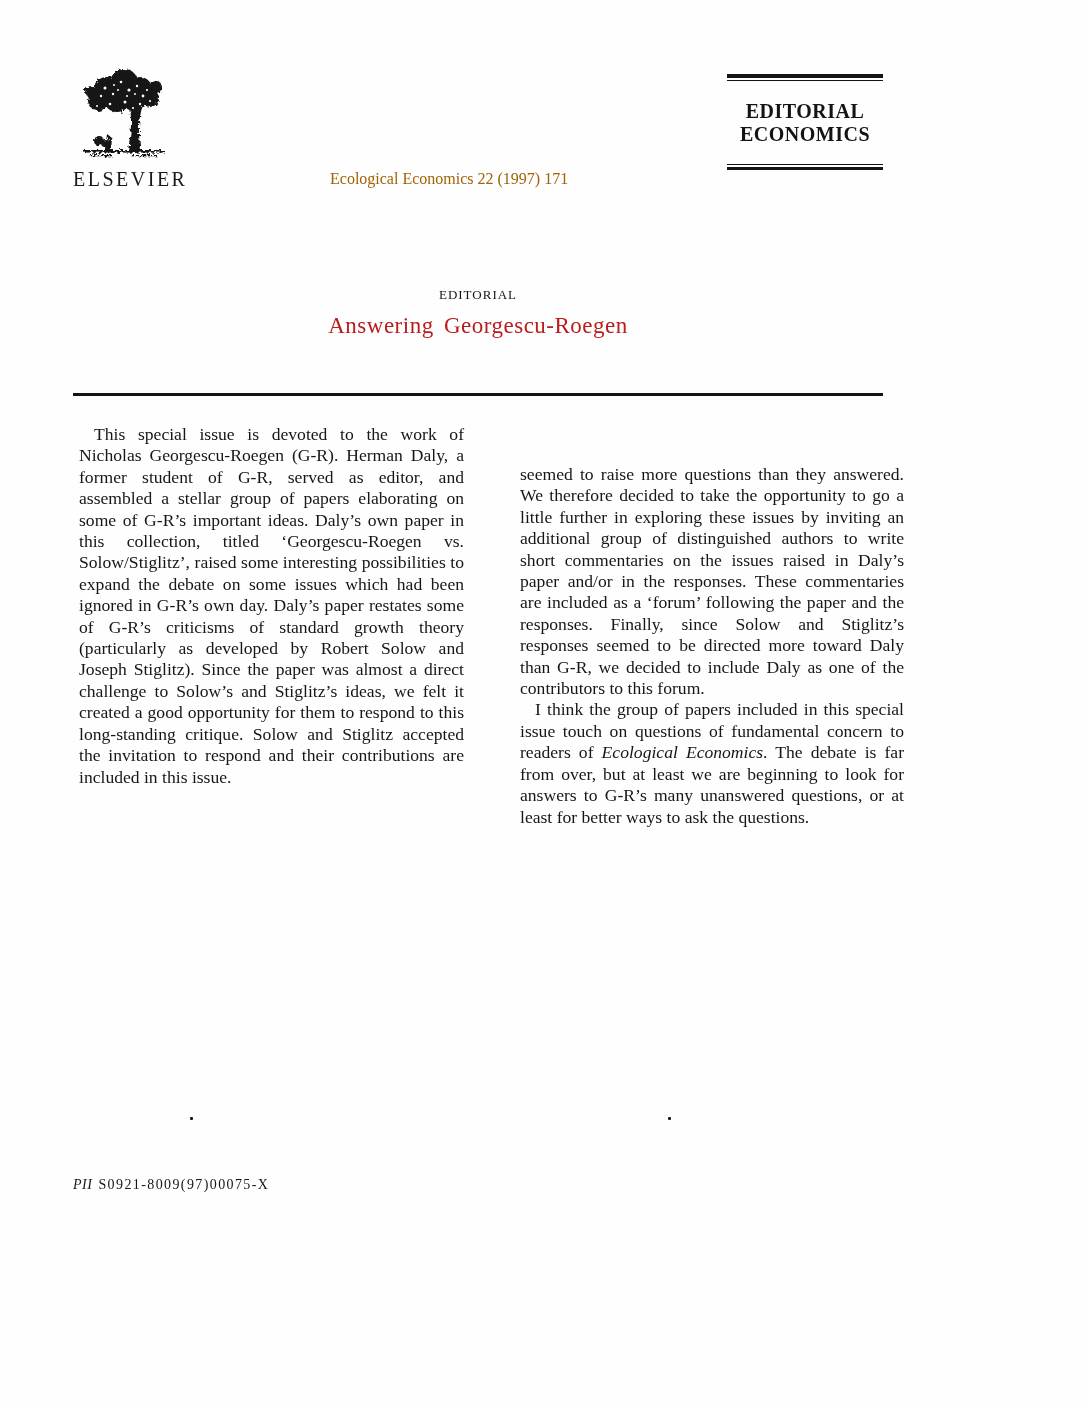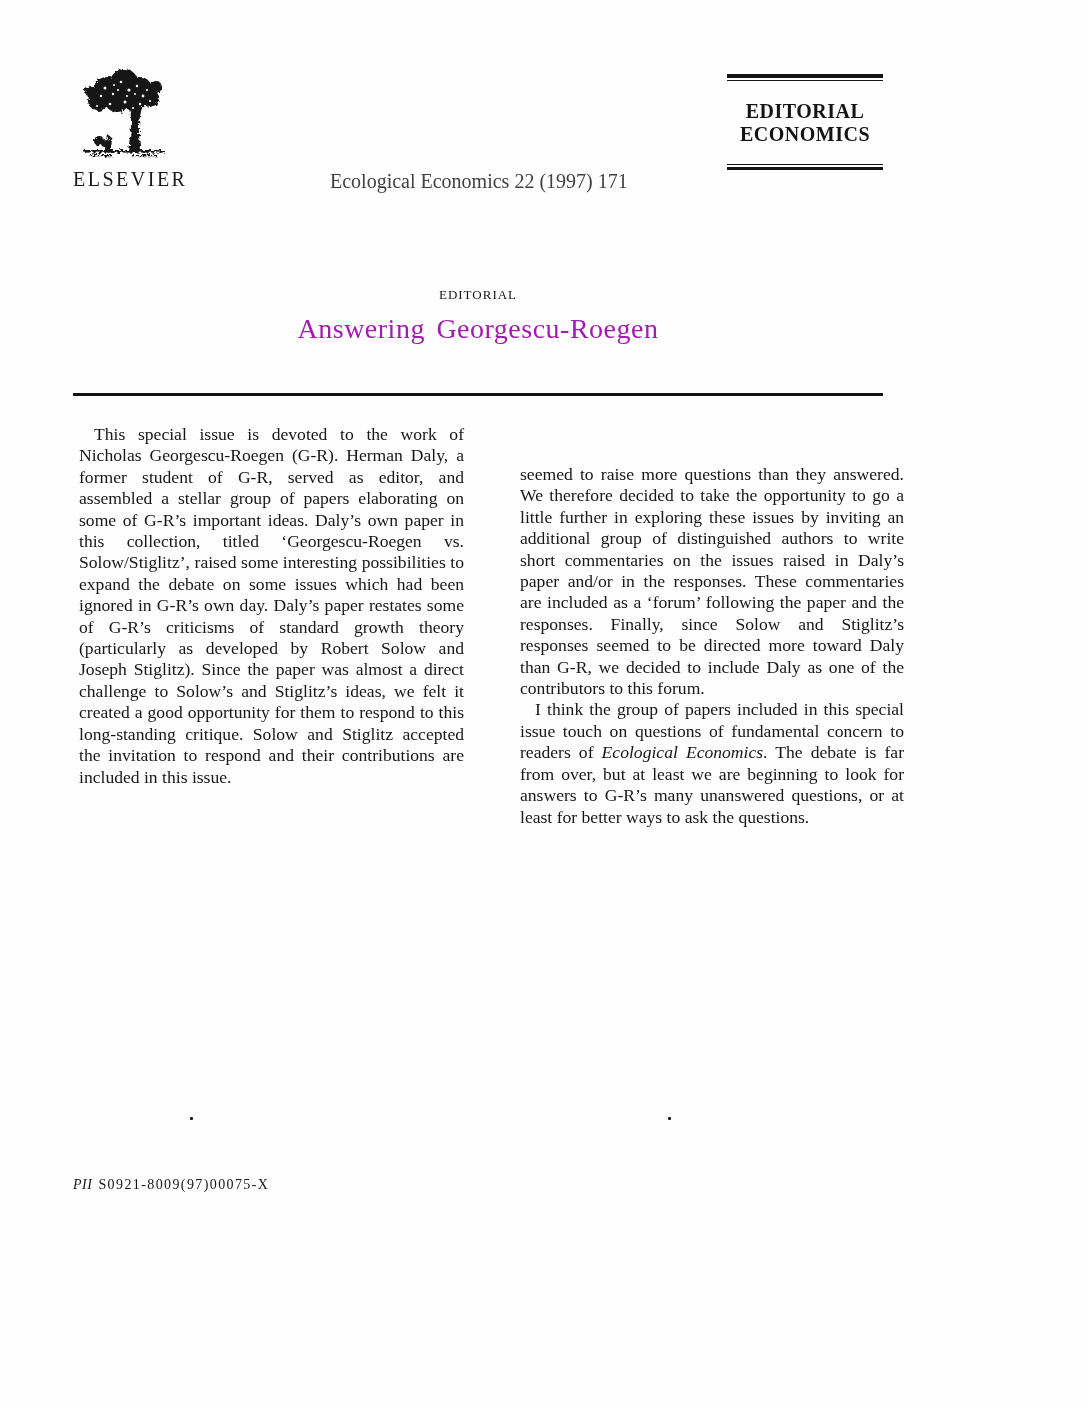--- a/index.html
+++ b/index.html
@@ -27,22 +27,22 @@
     margin-top: 2px;
     font-size: 20px;
     letter-spacing: 2.5px;
     white-space: nowrap;
     color: #1a1a1a;
   }
   .journal-citation {
     position: absolute;
     left: 330px;
     top: 170px;
-    font-size: 20px;
-    color: #404040;
+    font-size: 16px;
+    color: #a16207;
   }
   .masthead {
     position: absolute;
     left: 727px;
     top: 74px;
     width: 156px;
   }
   .rule-thick { height: 3.5px; background: #141414; }
   .rule-thin  { height: 1.2px; background: #141414; margin-top: 2px; }
   .masthead-title {
@@ -67,24 +67,24 @@
     font-size: 13px;
     letter-spacing: 1px;
     color: #141414;
   }
   .article-title {
     position: absolute;
     left: 73px;
     top: 313px;
     width: 810px;
     text-align: center;
-    font-size: 28px;
+    font-size: 23px;
     letter-spacing: 0.5px;
     word-spacing: 4px;
-    color: #a21caf;
+    color: #b91c1c;
   }
   .title-rule {
     position: absolute;
     left: 73px;
     top: 393px;
     width: 810px;
     height: 3px;
     background: #141414;
   }
 

